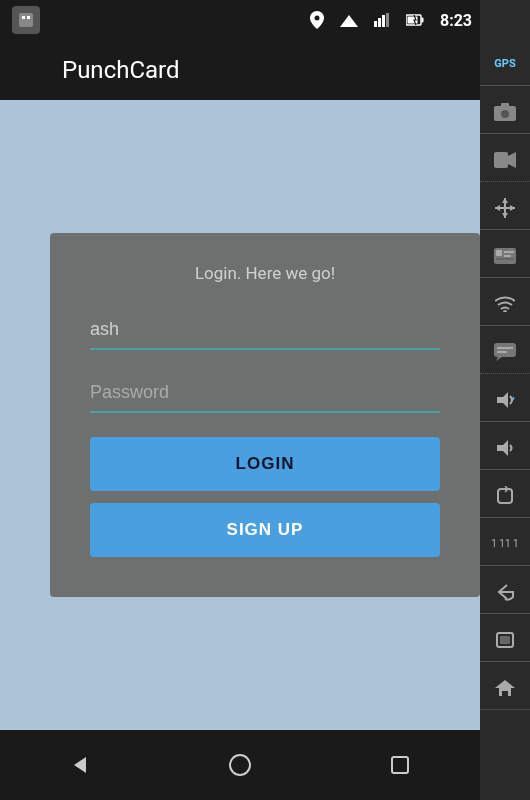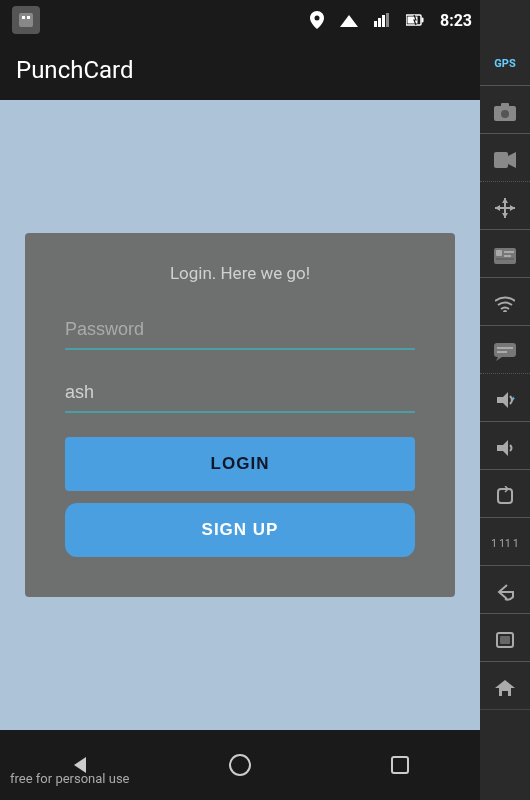--- a/index.html
+++ b/index.html
@@ -64,30 +64,31 @@
       background: #1a1a1a;
       display: flex;
       align-items: center;
       padding: 0 16px;
     }
 
     .app-title {
       color: white;
       font-size: 24px;
       font-weight: normal;
+      margin-left: 46px;
     }
 
     
     .main-content {
       width: 480px;
       height: 630px;
       background: #adc4d8;
       display: flex;
       align-items: center;
-      justify-content: center;
+      justify-content: flex-end;
       position: relative;
     }
 
     
     .login-card {
       width: 430px;
       background: #6e7070;
       border-radius: 4px;
       padding: 30px 40px 40px;
       display: flex;
@@ -130,21 +131,21 @@
       letter-spacing: 1px;
       cursor: pointer;
       margin-bottom: 12px;
     }
 
     .btn-signup {
       width: 100%;
       height: 54px;
       background: #4a9fe0;
       border: none;
-      border-radius: 12px;
+      border-radius: 4px;
       color: white;
       font-size: 17px;
       font-weight: bold;
       letter-spacing: 1px;
       cursor: pointer;
     }
 
     
     .nav-bar {
       width: 480px;
@@ -263,29 +264,28 @@
       </div>
     </div>
 
     <div class="app-header">
       <span class="app-title">PunchCard</span>
     </div>
 
     <div class="main-content">
       <div class="login-card">
         <div class="login-subtitle">Login. Here we go!</div>
+        <input class="input-field" type="text" value="ash" placeholder="ash" style="">
         <input class="input-field" type="password" placeholder="Password" style="">
-        <input class="input-field" type="text" value="ash" placeholder="ash" style="">
         <button class="btn-login">LOGIN</button>
         <button class="btn-signup">SIGN UP</button>
       </div>
     </div>
 
     <div class="nav-bar" style="position:relative;">
-      <span class="nav-bar-text">free for personal use</span>
 
       <div class="nav-icon">
         <svg width="24" height="24" viewBox="0 0 24 24">
           <polygon points="18,4 6,12 18,20" fill="#ccc"></polygon>
         </svg>
       </div>
 
       <div class="nav-icon">
         <svg width="24" height="24" viewBox="0 0 24 24">
           <circle cx="12" cy="12" r="10" stroke="#ccc" stroke-width="2" fill="none"></circle>

